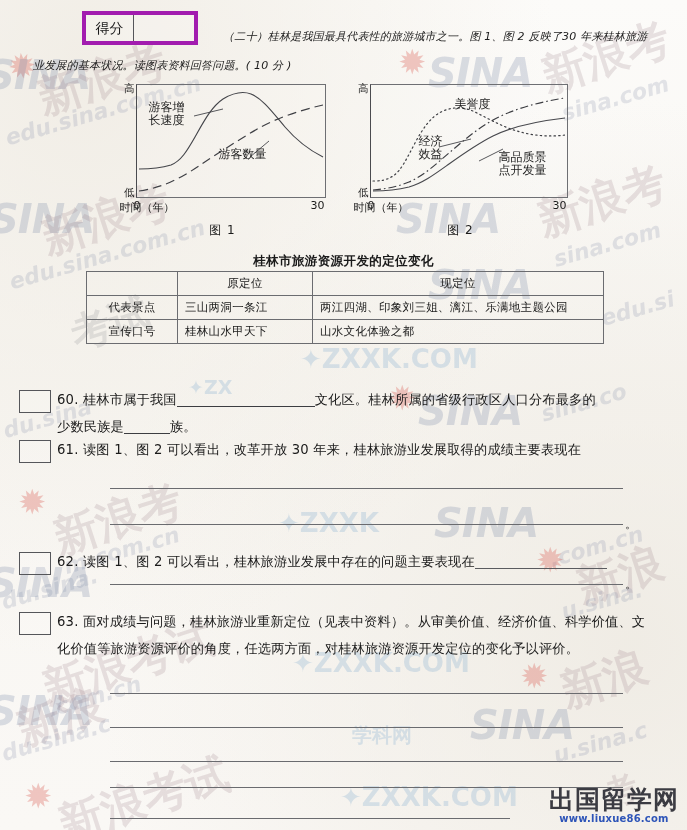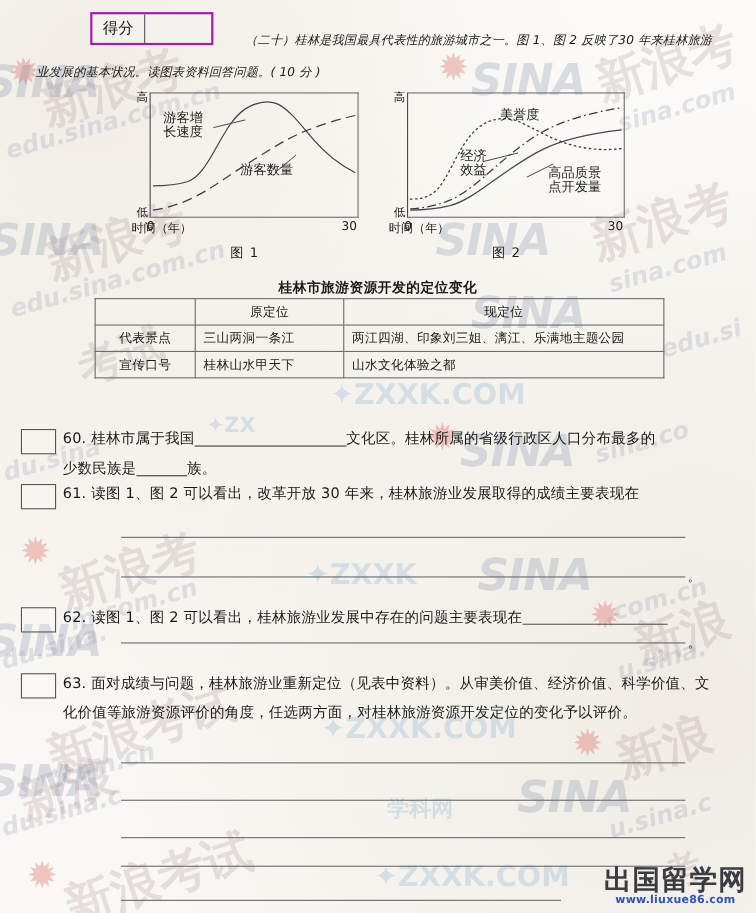--- a/index.html
+++ b/index.html
@@ -68,21 +68,21 @@
   }
 
   
   #content { position: absolute; inset: 0; }
 
   
   .score-box {
     position: absolute;
     left: 82px; top: 11px;
     display: flex;
-    border: 2px solid #a21caf;
+    border: 4px solid #a21caf;
     background: rgba(255,255,255,.18);
   }
   .score-label {
     width: 47px; height: 26px;
     line-height: 26px;
     text-align: center;
     font-size: 14px;
     border-right: 1px solid #55565a;
   }
   .score-blank { width: 60px; height: 26px; }

